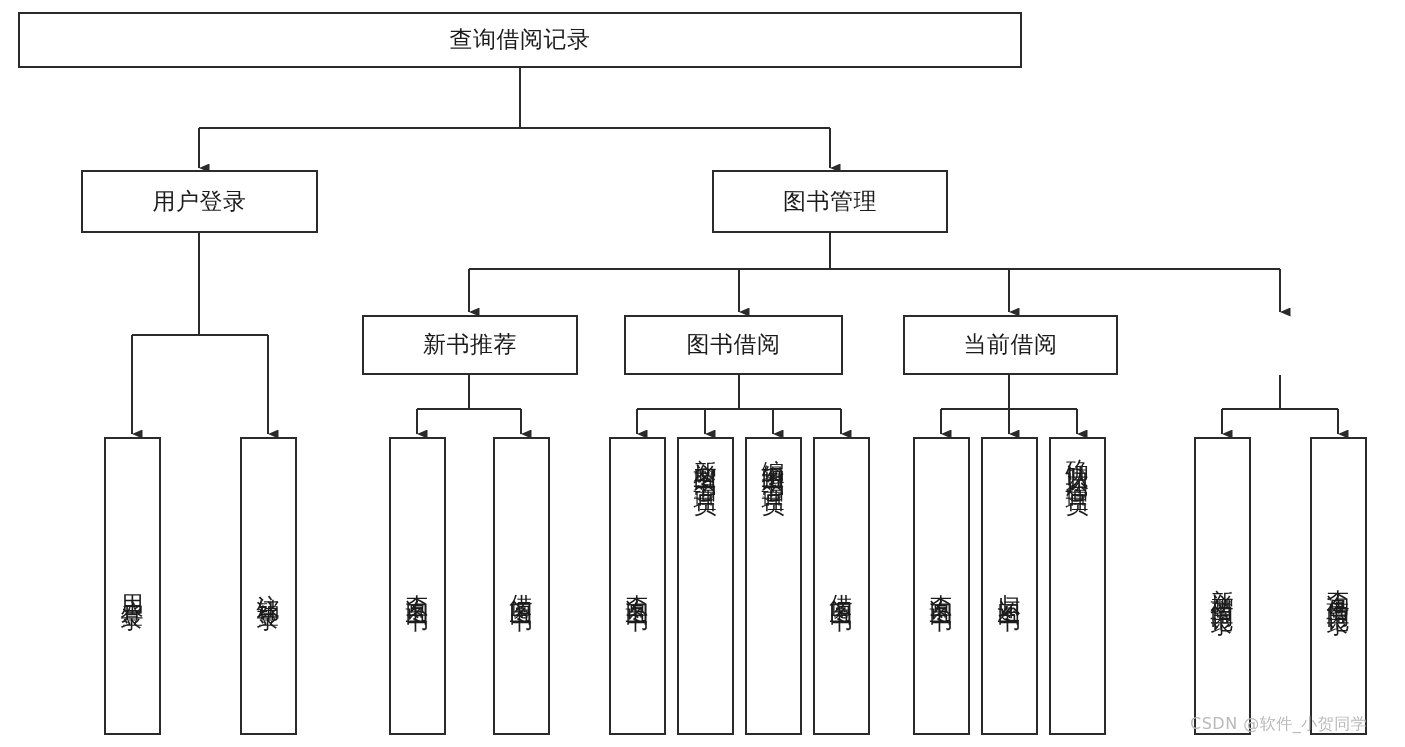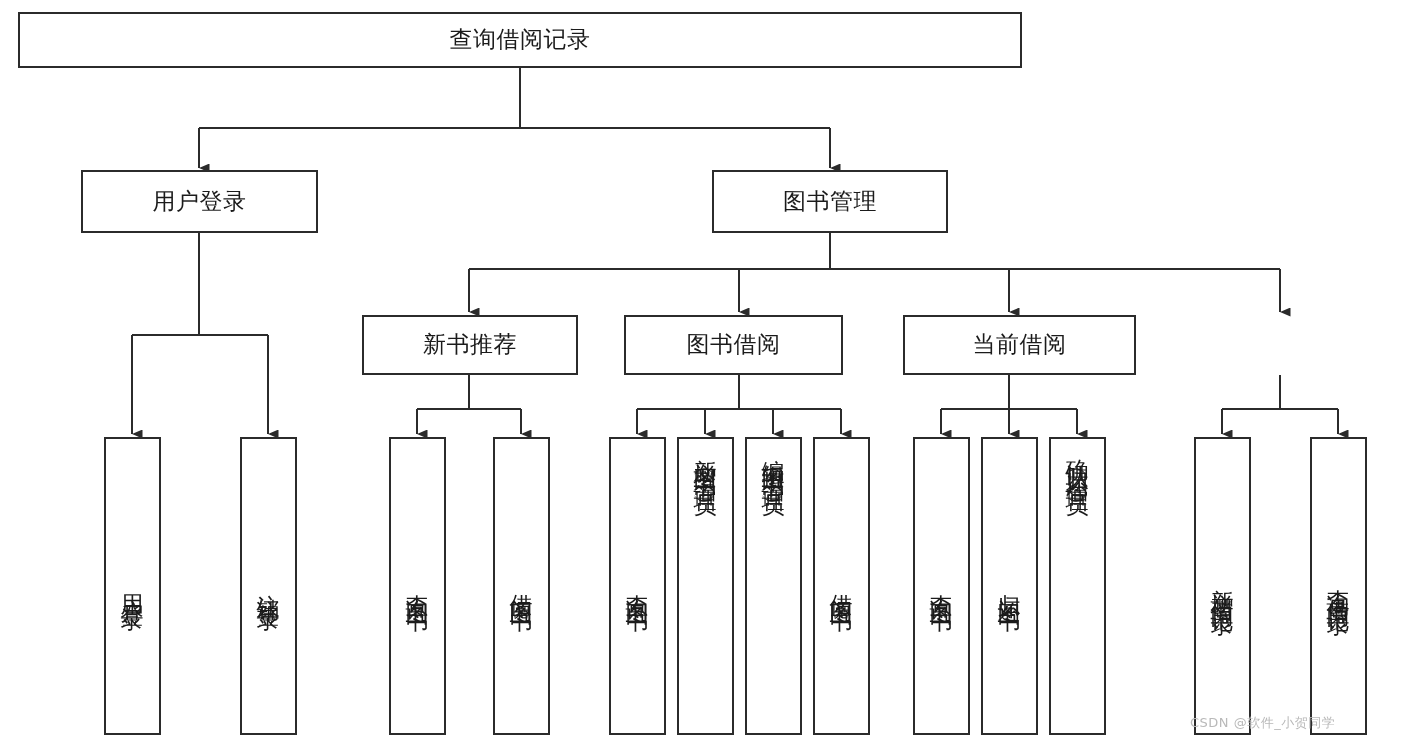--- a/index.html
+++ b/index.html
@@ -64,21 +64,21 @@
   .node.vert.topped{
     align-items:flex-start;
   }
   .node.vert.topped .label{
     margin-top:2px;
   }
 
   .watermark{
     position:absolute;
     color:#b9b9b9;
-    font-size:13px;
+    font-size:16px;
     letter-spacing:0.5px;
     white-space:nowrap;
     user-select:none;
   }
 </style>
 </head>
 <body>
 
 <div id="canvas">
 
@@ -147,21 +147,21 @@
   </div>
 
   <div class="node horiz" style="left:362px; top:315px; width:216px; height:60px;">
     <span class="label">新书推荐</span>
   </div>
 
   <div class="node horiz" style="left:624px; top:315px; width:219px; height:60px;">
     <span class="label">图书借阅</span>
   </div>
 
-  <div class="node horiz" style="left:903px; top:315px; width:233px; height:60px;">
+  <div class="node horiz" style="left:903px; top:315px; width:215px; height:60px;">
     <span class="label">当前借阅</span>
   </div>
 
 
   <div class="node vert centered" style="left:104px; top:437px; width:57px; height:298px;">
     <span class="label">用户登录</span>
   </div>
   <div class="node vert centered" style="left:240px; top:437px; width:57px; height:298px;">
     <span class="label">注销登录</span>
   </div>

